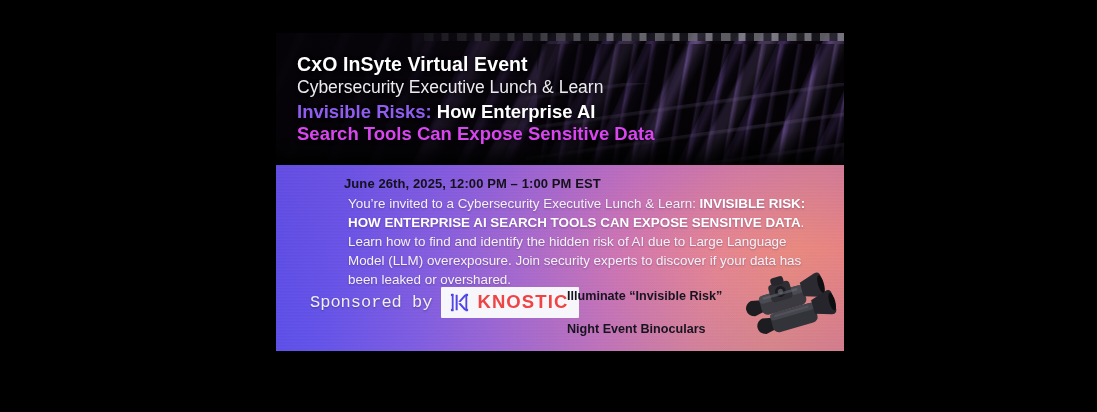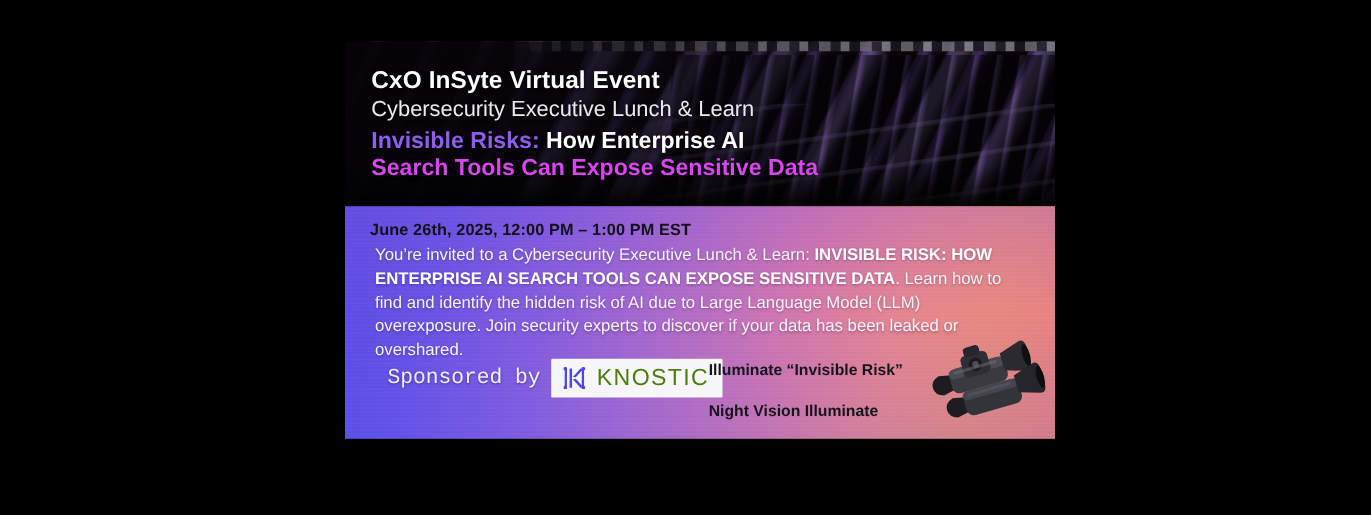--- a/index.html
+++ b/index.html
@@ -176,20 +176,21 @@
     background:
       linear-gradient(104deg,
         #5b4ce4 0%,
         #6a53e6 14%,
         #8a5fdd 30%,
         #b06cc9 45%,
         #d678ae 60%,
         #ef8b86 76%,
         #f3926c 88%,
         #f0886a 100%);
+    padding-left: 48px;
   }
   
   .banner-body .tint {
     position: absolute;
     inset: 0;
     background:
       linear-gradient(180deg,
         rgba(120,80,220,0.26) 0%,
         rgba(90,70,230,0.05) 45%,
         rgba(60,80,250,0.16) 100%),
@@ -265,22 +266,22 @@
     border-radius: 1px;
   }
   .knostic-mark {
     width: 21px;
     height: 21px;
     display: block;
     flex: 0 0 auto;
   }
   .knostic-wordmark {
     font-size: 18.5px;
-    font-weight: normal;
-    color: #4d7c0f;
+    font-weight: bold;
+    color: #ef4444;
     letter-spacing: 1.1px;
     line-height: 1;
     white-space: nowrap;
   }
 
   .giveaway-group {
     position: absolute;
     left: 275px;
     top: 3px;
     width: 290px;
@@ -371,21 +372,21 @@
               <rect x="19.2" y="19.3" width="2.6" height="2.6"></rect>
             </g>
           </svg>
           <span class="knostic-wordmark">KNOSTIC</span>
         </div>
       </div>
 
       <div class="giveaway-group">
         <div class="giveaway-text">
           <p class="giveaway-line">Illuminate “Invisible Risk”</p>
-          <p class="giveaway-line">Night Vision Illuminate</p>
+          <p class="giveaway-line">Night Event Binoculars</p>
           <p class="giveaway-line">Give-Aways</p>
         </div>
 
         <svg class="binoculars-art" viewBox="0 0 104 74">
           <g transform="rotate(-16 52 37)">
 
             <path d="M14 24 q-7 2 -7 8 q0 6 7 8 l10 -2 l0 -12 z" fill="#1d1d21"></path>
             <path d="M20 44 q-7 2 -7 8 q0 6 7 8 l10 -2 l0 -12 z" fill="#1d1d21"></path>
 
             <rect x="22" y="22" width="46" height="20" rx="6" fill="#3a3a40"></rect>

